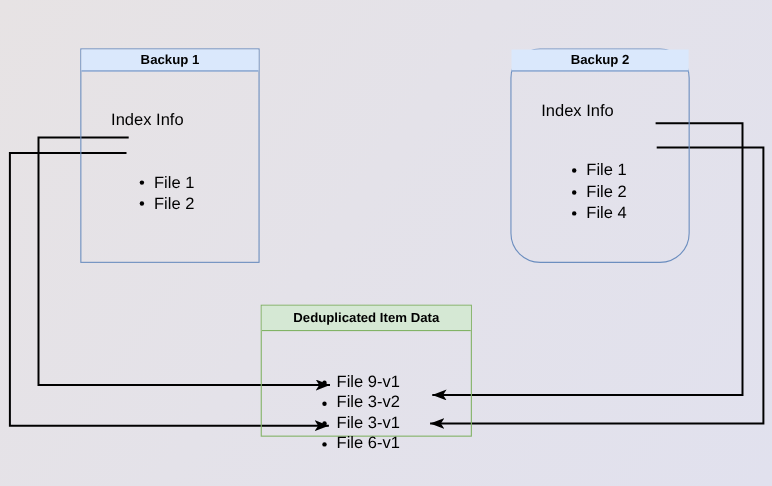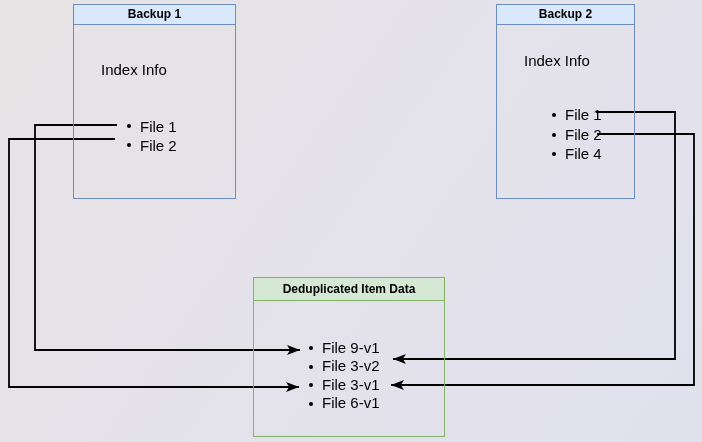--- a/index.html
+++ b/index.html
@@ -18,21 +18,21 @@
   .edge{
     fill:none;
     stroke:var(--connector,#000);
     stroke-width:1.8px;
   }
   .box{
     position:absolute;
     box-sizing:border-box;
     background:transparent;
   }
-  .box.blue{border:1px solid var(--blue_border,#6c8ebf);}
+  .box.blue{border:1px solid var(--blue_border,#6c8ebf);margin-top:40px;}
   .box.green{border:1px solid var(--green_border,#82b366);}
   .box-header{
     box-sizing:border-box;
     width:100%;
     text-align:center;
     font-weight:bold;
     font-size:12px;
   }
   .blue .box-header{
     height:20px;line-height:19px;
@@ -68,25 +68,25 @@
     margin-top:-2px;
     width:4px;height:4px;
     border-radius:50%;
     background:var(--text,#000);
   }
   
   #backup1{left:73px;top:4px;width:163px;height:195px;}
   #backup1 .subtitle{left:27px;top:57px;}
   #backup1 ul{left:66px;top:111.5px;}
   
-  #backup2{left:496px;top:4px;width:139px;height:195px;}
+  #backup2{left:464px;top:4px;width:163px;height:195px;border-radius:27px;}
   #backup2 .subtitle{left:27px;top:48px;}
   #backup2 ul{left:68px;top:100.3px;}
   
-  #dedup{left:253px;top:277px;width:192px;height:160px;}
+  #dedup{left:237px;top:277px;width:192px;height:120px;}
   #dedup ul{left:68px;top:60.8px;}
 </style>
 </head>
 <body>
 
 <div class="canvas">
 
   <svg class="connector-layer" width="702" height="442" viewBox="0 0 702 442" xmlns="http://www.w3.org/2000/svg">
     <defs>
       <marker id="arrow" markerUnits="userSpaceOnUse" markerWidth="15" markerHeight="12" refX="13" refY="5" orient="auto">

